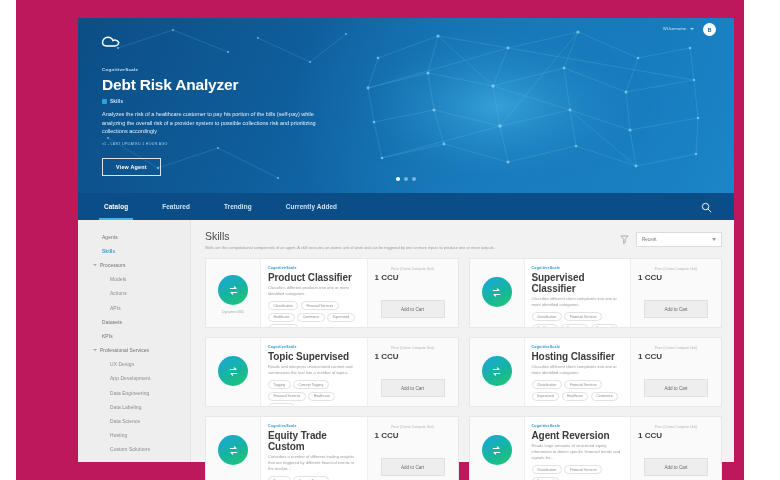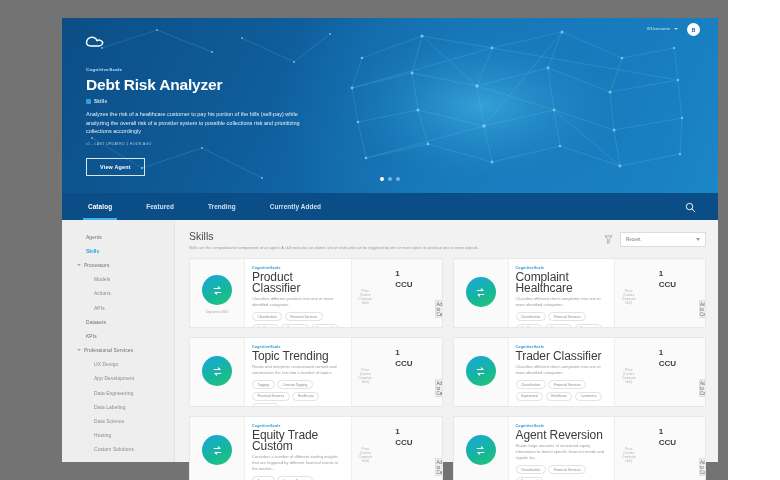--- a/index.html
+++ b/index.html
@@ -2,21 +2,21 @@
 <html><head>
 <meta charset="utf-8">
 <style>
   html,body{margin:0;padding:0;}
   body{
     width:780px;height:480px;overflow:hidden;
     background:#ffffff;
     font-family:"Liberation Sans", sans-serif;
     -webkit-font-smoothing:antialiased;
   }
-  .app{position:relative;width:728px;height:480px;background:#737373;}
+  .app{position:relative;width:728px;height:480px;background:#be185d;margin-left:16px;}
 
   
   .hero{
     position:absolute;left:62px;top:18px;width:656px;height:175px;
     background:
       radial-gradient(circle at 62% 54%, rgba(35,140,205,.55) 0%, rgba(17,86,150,0) 46%),
       linear-gradient(115deg,#0c4e86 0%,#0f5d9b 32%,#1372b4 62%,#1b86c8 100%);
     overflow:hidden;
   }
   .hero-net{position:absolute;inset:0;opacity:.85;}
@@ -107,30 +107,30 @@
     display:flex;flex-direction:column;align-items:center;justify-content:center;padding-top:3px;
   }
   .card-ico{
     width:30px;height:30px;border-radius:50%;
     background:linear-gradient(150deg,#1aa7e0 0%,#16b69a 58%,#23c86f 100%);
     display:flex;align-items:center;justify-content:center;
   }
   .card-badge{font-size:3.4px;color:#a8a8a8;letter-spacing:.15px;margin-top:5px;white-space:nowrap;}
   .card-mid{flex:1;min-width:0;padding:7px 7px 0 7px;}
   .card-eyebrow{font-size:3.5px;font-weight:700;color:#1a8fd0;letter-spacing:.25px;line-height:5px;}
-  .card-title{font-size:12px;font-weight:400;color:#3c3c3c;line-height:11px;margin:1px 0 2px 0;letter-spacing:-.1px;}
+  .card-title{font-size:10px;font-weight:700;color:#3c3c3c;line-height:11px;margin:1px 0 2px 0;letter-spacing:-.1px;}
   .card-desc{font-size:4.1px;color:#9d9d9d;line-height:6px;margin-bottom:4px;}
   .chips{display:flex;flex-wrap:wrap;gap:2.5px;}
   .chip{
     border:1px solid #e2e2e2;border-radius:7px;padding:1.6px 4.5px;
     font-size:3.3px;color:#8d8d8d;line-height:4px;white-space:nowrap;background:#fff;
   }
   .card-right{
     width:76px;flex:0 0 76px;background:#fafafa;border-left:1px solid #efefef;
-    padding:8px 7px 0 7px;display:flex;align-items:center;gap:23px;
+    padding:8px 7px 0 7px;display:flex;flex-direction:column;align-items:center;
   }
   .price-label{font-size:3.2px;color:#b0b0b0;letter-spacing:.1px;line-height:4px;text-align:center;}
   .price-value{font-size:8px;font-weight:700;color:#3c3c3c;line-height:11px;margin-top:1px;align-self:flex-start;}
   .cart-btn{
     margin-top:auto;margin-bottom:9px;width:62px;height:16px;background:#eeeeee;border:1px solid #e0e0e0;
     display:flex;align-items:center;justify-content:center;font-size:4.6px;color:#6b6b6b;font-weight:400;
   }
 
   
   .topbar{position:absolute;left:62px;top:18px;width:656px;height:26px;}
@@ -346,21 +346,21 @@
           <div class="card-left">
             <div class="card-ico">
               <svg width="13" height="13" viewBox="0 0 16 16">
                 <path d="M4 5.5h7l-2-2M12 10.5H5l2 2" fill="none" stroke="#fff" stroke-width="1.4" stroke-linecap="round" stroke-linejoin="round"></path>
               </svg>
             </div>
             <div class="card-badge"></div>
           </div>
           <div class="card-mid">
             <div class="card-eyebrow">CognitiveScale</div>
-            <div class="card-title">Complaint Healthcare</div>
+            <div class="card-title">Supervised Classifier</div>
             <div class="card-desc">Classifies different client complaints into one or more identified categories.</div>
             <div class="chips">
               <span class="chip">Classification</span>
               <span class="chip">Financial Services</span>
               <span class="chip">Healthcare</span>
               <span class="chip">Commerce</span>
               <span class="chip">Supervised</span>
             </div>
           </div>
           <div class="card-right">
@@ -374,21 +374,21 @@
           <div class="card-left">
             <div class="card-ico">
               <svg width="13" height="13" viewBox="0 0 16 16">
                 <path d="M4 5.5h7l-2-2M12 10.5H5l2 2" fill="none" stroke="#fff" stroke-width="1.4" stroke-linecap="round" stroke-linejoin="round"></path>
               </svg>
             </div>
             <div class="card-badge"></div>
           </div>
           <div class="card-mid">
             <div class="card-eyebrow">CognitiveScale</div>
-            <div class="card-title">Topic Trending</div>
+            <div class="card-title">Topic Supervised</div>
             <div class="card-desc">Reads and interprets unstructured content and summarizes the text into a number of topics.</div>
             <div class="chips">
               <span class="chip">Tagging</span>
               <span class="chip">Concept Tagging</span>
               <span class="chip">Financial Services</span>
               <span class="chip">Healthcare</span>
               <span class="chip">Commerce</span>
             </div>
           </div>
           <div class="card-right">
@@ -402,21 +402,21 @@
           <div class="card-left">
             <div class="card-ico">
               <svg width="13" height="13" viewBox="0 0 16 16">
                 <path d="M4 5.5h7l-2-2M12 10.5H5l2 2" fill="none" stroke="#fff" stroke-width="1.4" stroke-linecap="round" stroke-linejoin="round"></path>
               </svg>
             </div>
             <div class="card-badge"></div>
           </div>
           <div class="card-mid">
             <div class="card-eyebrow">CognitiveScale</div>
-            <div class="card-title">Trader Classifier</div>
+            <div class="card-title">Hosting Classifier</div>
             <div class="card-desc">Classifies different client complaints into one or more identified categories.</div>
             <div class="chips">
               <span class="chip">Classification</span>
               <span class="chip">Financial Services</span>
               <span class="chip">Supervised</span>
               <span class="chip">Healthcare</span>
               <span class="chip">Commerce</span>
             </div>
           </div>
           <div class="card-right">

